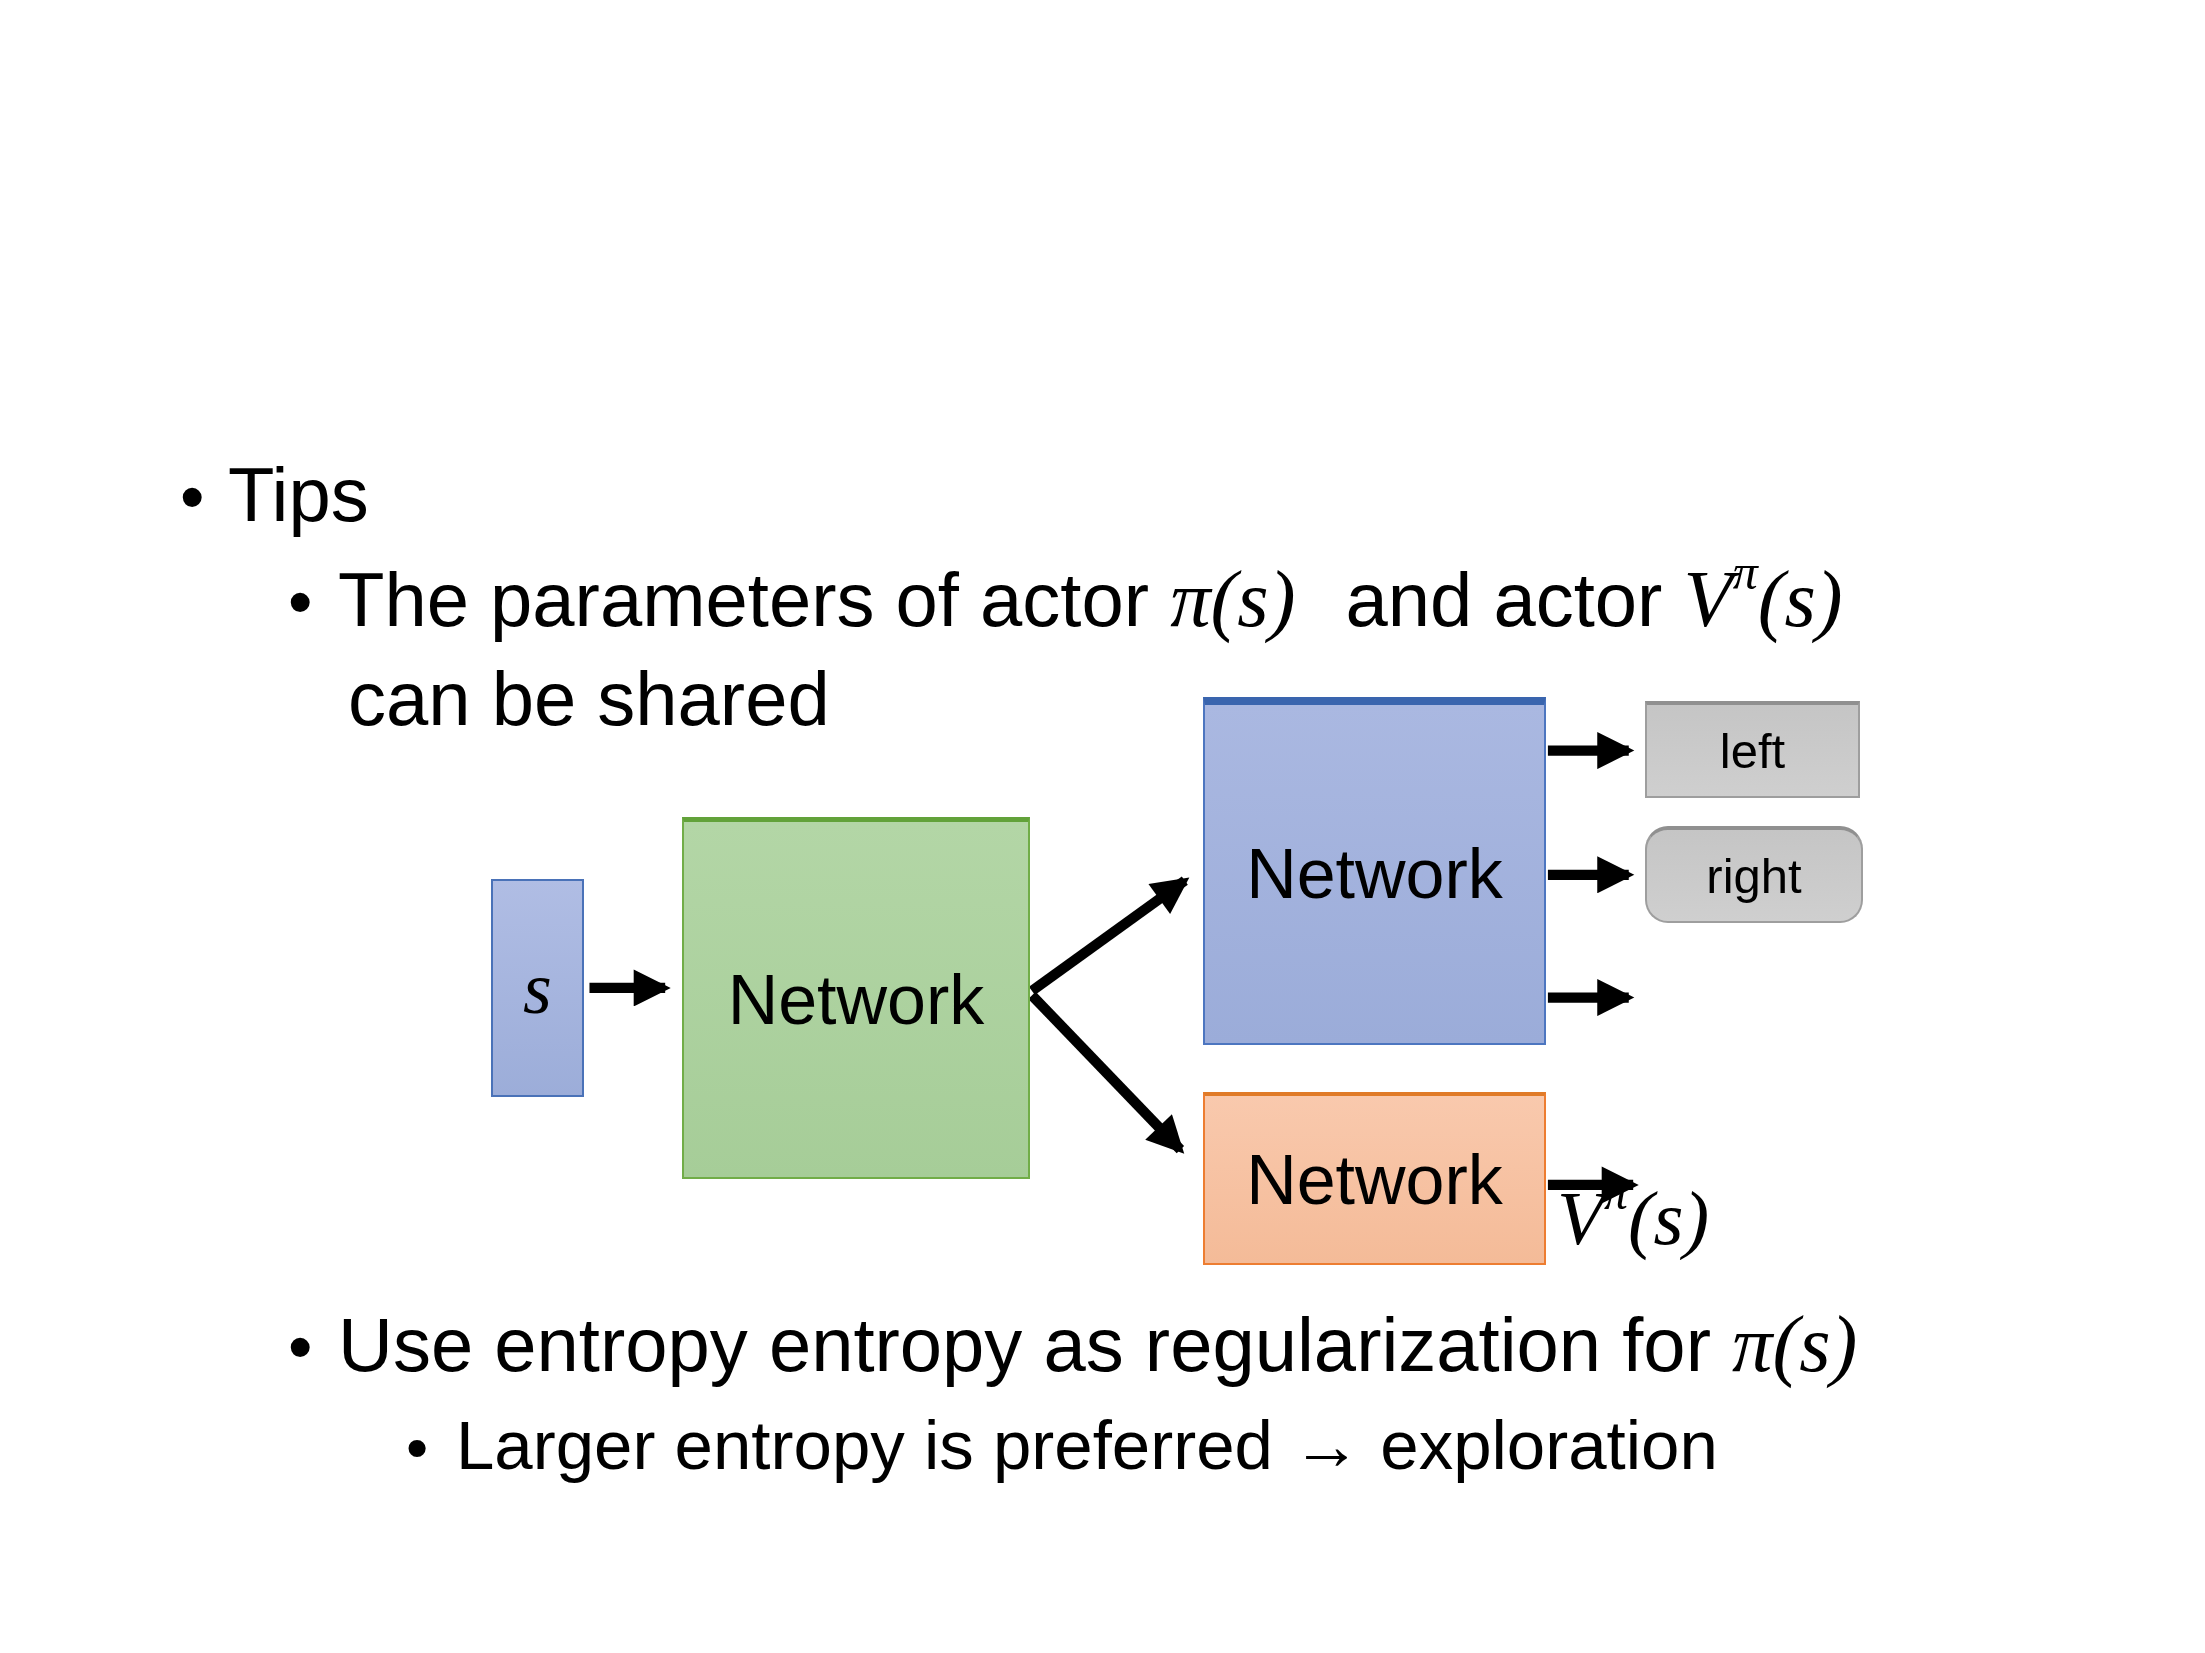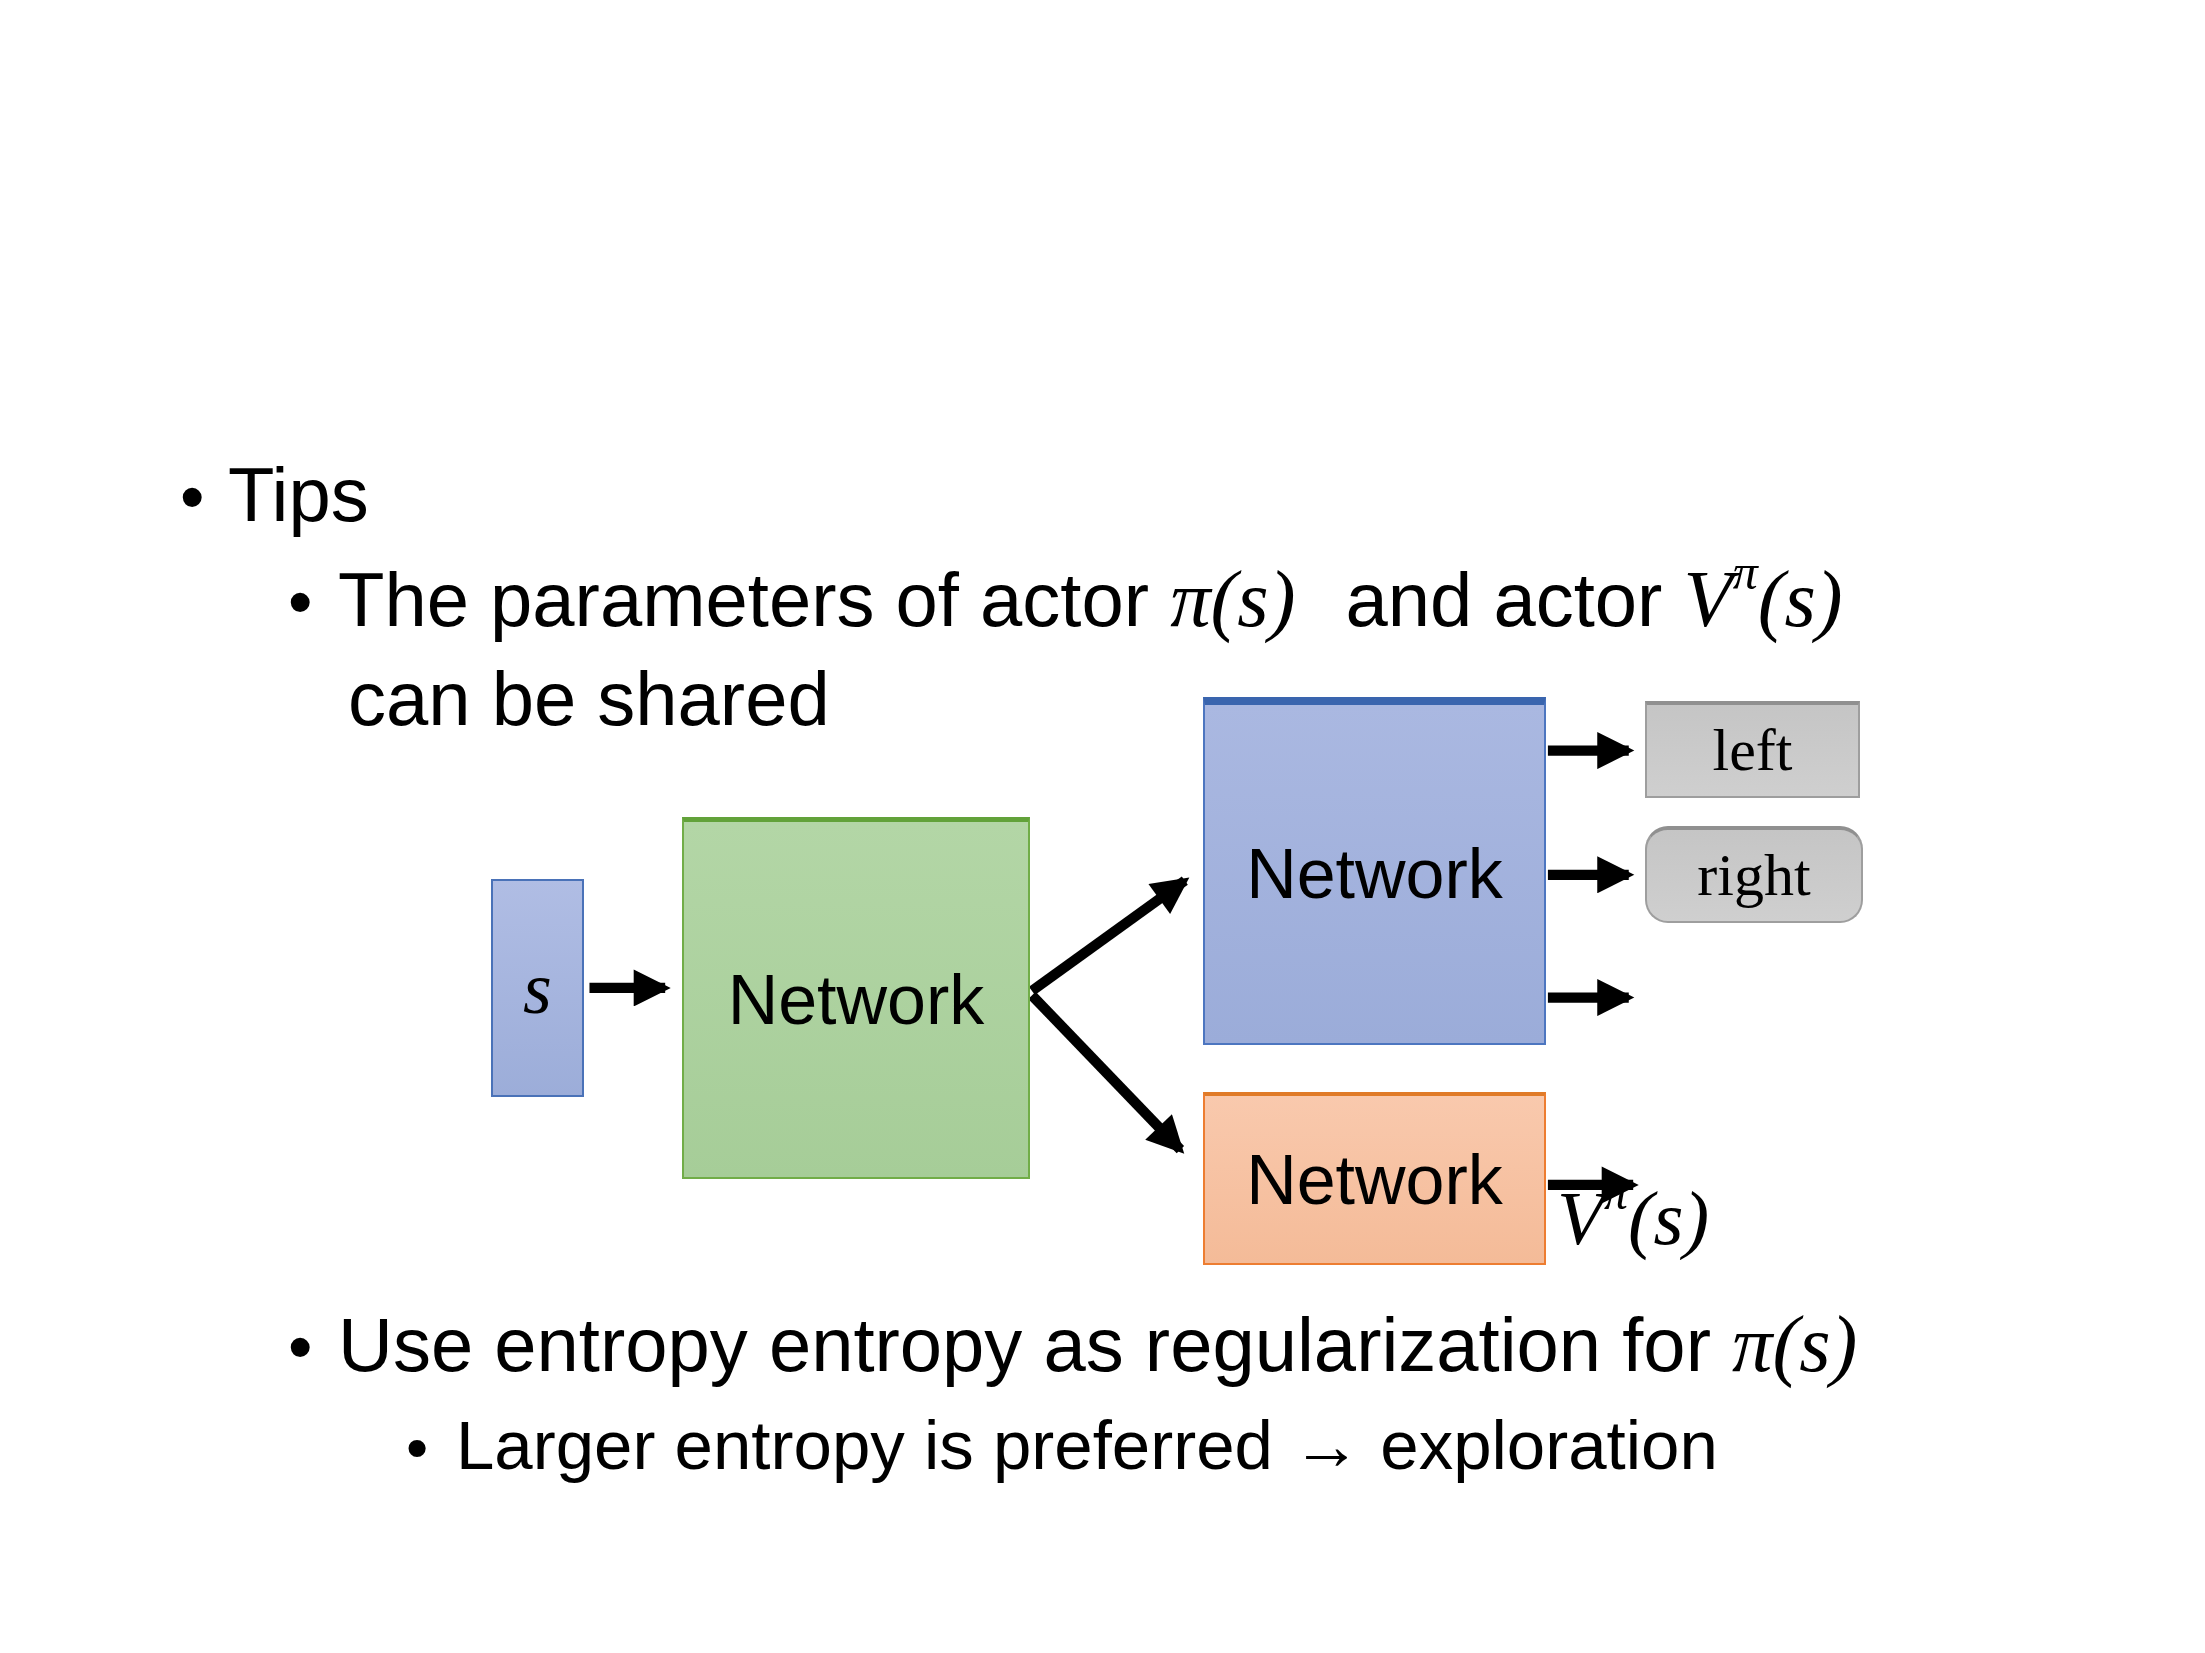--- a/index.html
+++ b/index.html
@@ -42,21 +42,21 @@
     border:2.9px solid #4d76c0;border-top:8px solid #3a65ae;
   }
   .orange-box{
     left:1203px;top:1092px;width:343px;height:173px;
     background:linear-gradient(180deg,#f9c9ad 0%,#f4bb98 100%);
     border:2.9px solid #ed7d31;border-top:4.4px solid #e07b28;
   }
   .gray-box{
     background:linear-gradient(180deg,#c5c5c5 0%,#cfcfcf 100%);
     border:2.2px solid #9e9e9e;border-top:4.4px solid #909090;
-    font-family:Liberation Serif, serif;font-size:60px;color:#000;
+    font-family:Liberation Sans, sans-serif;font-size:49px;color:#000;
   }
   .g-left {left:1645px;top:701px; width:215px;height:97px;}
   .g-right{left:1645px;top:826px;width:218px;height:97px;border-radius:23px;}
   .g-fire {left:1645px;top:950px;width:215px;height:96px;}
   .value-label{left:1557px;top:1138px;font-size:77px;margin-top:35px;}
   .value-label .mi{font-size:1em;}
   .arrows{position:absolute;left:0;top:0;width:2205px;height:1654px;pointer-events:none;}
 </style>
 </head>
 <body>

